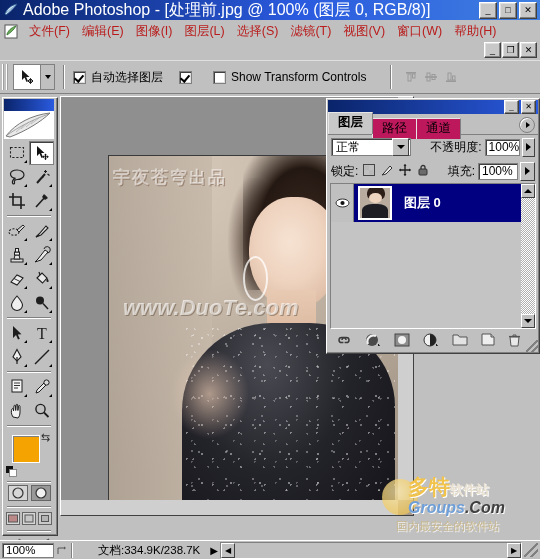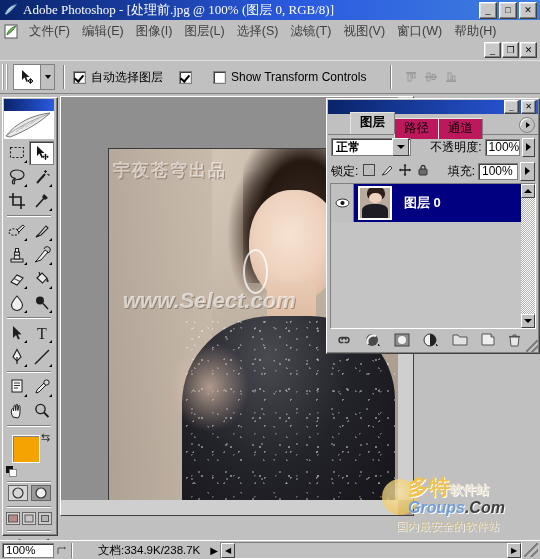--- a/index.html
+++ b/index.html
@@ -14,43 +14,43 @@
 
   
   .titlebar{
     position:absolute;left:0;top:0;width:540px;height:20px;
     background:linear-gradient(to right,#0a246a 0%,#2a5adf 55%,#3f7fe0 100%);
     display:flex;align-items:center;
   }
   .title-icon{width:16px;height:16px;margin-left:3px;margin-right:4px;flex:0 0 auto;position:relative;}
   .title-icon svg{display:block;}
   .title-text{
-    color:#ffffff;font-size:13px;white-space:nowrap;
-    font-family:Liberation Serif, serif;
+    color:#ffffff;font-size:16px;white-space:nowrap;
+    font-family:Liberation Sans, sans-serif;
     letter-spacing:0px;flex:1 1 auto;overflow:hidden;
   }
   .win-btns{display:flex;gap:2px;margin-right:3px;flex:0 0 auto;}
   .wbtn{
     width:16px;height:15px;background:#c8c8c8;
     border:1px solid #ffffff;border-right-color:#404040;border-bottom-color:#404040;
     box-shadow:inset -1px -1px 0 #808080, inset 1px 1px 0 #dfdfdf;
     position:relative;font-size:9px;color:#000;
     display:flex;align-items:center;justify-content:center;line-height:1;
     font-family:"Liberation Sans",sans-serif;
   }
 
   
   .menubar{
     position:absolute;left:0;top:20px;width:540px;height:22px;
     background:#c0c0c0;display:flex;align-items:center;
     border-bottom:0px;
   }
   .menu-doc-icon{width:17px;height:17px;margin-left:3px;margin-right:3px;}
   .menu-item{
-    padding:2px 6px;color:#404040;font-size:12.5px;white-space:nowrap;
+    padding:2px 6px;color:#b91c1c;font-size:12.5px;white-space:nowrap;
     font-family:"Liberation Sans","DejaVu Sans",sans-serif;
   }
 
   
   .childbtns{
     position:absolute;right:3px;top:42px;display:flex;gap:1px;
   }
   .childbtns .wbtn{width:15px;height:14px;}
 
   
@@ -136,21 +136,21 @@
 
   
   .docwin{
     position:absolute;left:60px;top:96px;width:352px;height:418px;
     background:#8f8f8f;
     border:1px solid #ffffff;border-right-color:#404040;border-bottom-color:#404040;
     box-shadow:inset -1px -1px 0 #808080;
     overflow:hidden;
   }
   .canvas{
-    position:absolute;left:48px;top:52px;width:304px;height:372px;
+    position:absolute;left:48px;top:59px;width:304px;height:372px;
     background:#be185d;overflow:hidden;
     box-shadow:0 0 0 1px #3a3a3a;
   }
   
   .photo{position:absolute;inset:0;overflow:hidden;}
   .photo .bgsky{
     position:absolute;inset:0;
     background:
       radial-gradient(120% 80% at 18% 6%, #d8cabb 0%, #c9bbac 38%, #b9ab9c 70%, #a89a8b 100%);
   }
@@ -237,21 +237,20 @@
   .pal-title{
     position:absolute;left:1px;top:1px;right:1px;height:14px;
     background:linear-gradient(to right,#0a246a,#2a5adf);
     display:flex;align-items:center;justify-content:flex-end;padding-right:2px;gap:2px;
   }
   .pal-title .wbtn{width:13px;height:12px;font-size:8px;}
   .pal-tabs{
     position:absolute;left:1px;top:16px;right:1px;height:19px;
     display:flex;align-items:flex-end;
     border-bottom:1px solid #808080;
-    padding-left:22px;
   }
   .tab{
     padding:1px 9px 2px 9px;font-size:12.5px;color:#000;
     background:#be185d;margin-right:-1px;
     border:1px solid #808080;border-bottom:0;border-top-color:#e6e6e6;border-left-color:#e6e6e6;
     position:relative;top:5px;white-space:nowrap;
     font-family:"Liberation Sans","DejaVu Sans",sans-serif;
   }
   .tab.active{background:#c8c8c8;font-weight:bold;padding-bottom:3px;top:0;z-index:2;}
   .pal-menu-btn{
@@ -261,21 +260,21 @@
     display:flex;align-items:center;justify-content:center;
   }
   .pal-menu-btn:after{content:"";border-top:3px solid transparent;border-bottom:3px solid transparent;border-left:4px solid #000;margin-left:1px;}
   .pal-row1{
     position:absolute;left:4px;top:38px;right:4px;height:20px;display:flex;align-items:center;
   }
   .blend-sel{
     width:96px;height:18px;background:#ffffff;
     border:1px solid #808080;box-shadow:inset 1px 1px 0 #404040;
     display:flex;align-items:center;justify-content:space-between;
-    padding:0 0 0 4px;font-size:12px;box-sizing:border-box;font-weight:bold;
+    padding:0 0 0 4px;font-size:12px;box-sizing:border-box;
   }
   .sel-arrow{
     width:15px;height:16px;background:#c0c0c0;margin:0 1px 0 0;
     border:1px solid #fff;border-right-color:#404040;border-bottom-color:#404040;
     display:flex;align-items:center;justify-content:center;
   }
   .sel-arrow:after{content:"";border-left:4px solid transparent;border-right:4px solid transparent;border-top:4px solid #000;}
   .lbl{font-size:12px;color:#000;white-space:nowrap;font-family:"Liberation Sans","DejaVu Sans",sans-serif;}
   .numbox{
     width:40px;height:17px;background:#ffffff;
@@ -762,21 +761,21 @@
         <div class="bgdark"></div>
         <div class="hair2"></div>
         <div class="hair"></div>
         <div class="face"></div>
         <div class="neck"></div>
         <div class="earring"></div>
         <div class="dress"></div>
         <div class="shoulderL"></div>
       </div>
       <div class="wm-cn">宇夜苍穹出品</div>
-      <div class="wm-url">www.Select.com</div>
+      <div class="wm-url">www.DuoTe.com</div>
     </div>
     <div class="doc-sb-v"></div>
     <div class="doc-sb-h"></div>
   </div>
 
   <div class="palette">
     <div class="pal-title">
       <span class="wbtn">_</span>
       <span class="wbtn">✕</span>
     </div>

